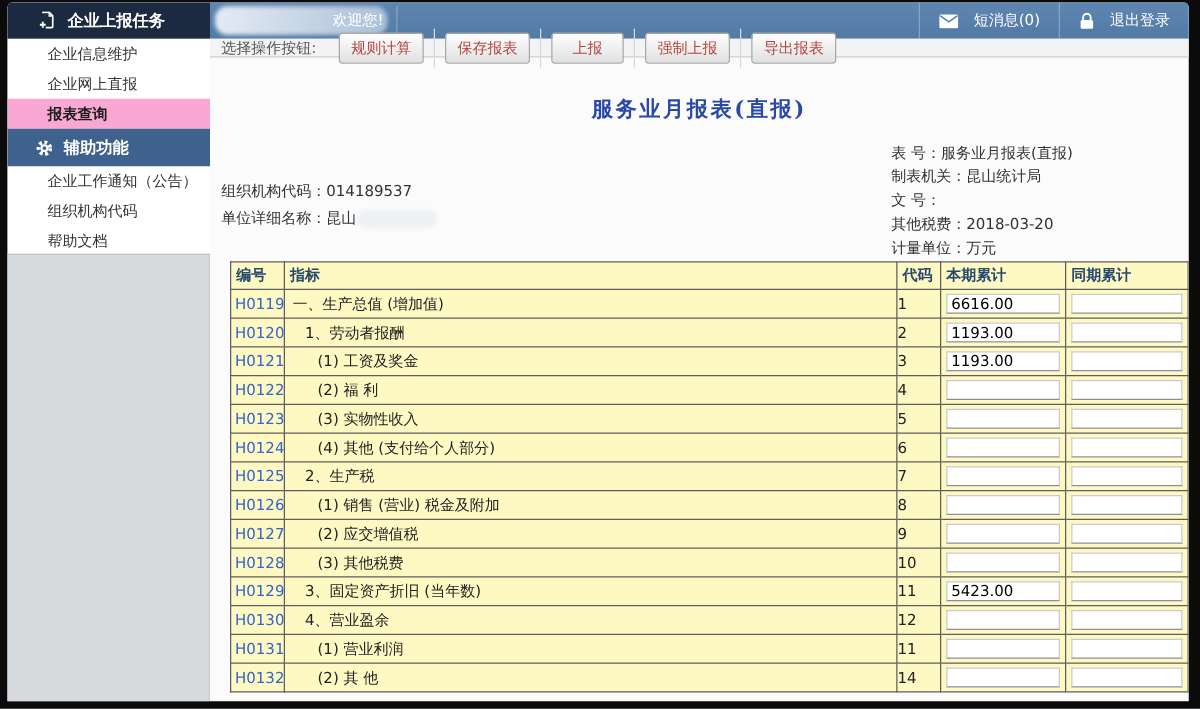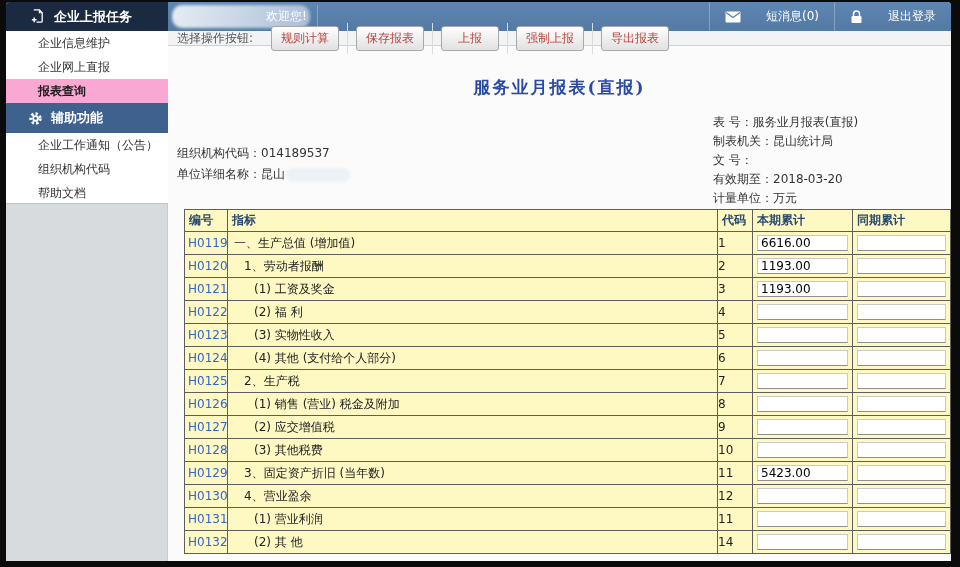--- a/index.html
+++ b/index.html
@@ -15,21 +15,21 @@
   .brand { position:absolute; left:0; top:0; width:162px; height:29px; background:#1b2a40;
            display:flex; align-items:center; padding-left:24px; gap:9px;
            color:#fff; font-size:13px; font-weight:bold; cursor:pointer; }
   .user-blur { position:absolute; left:166px; top:3px; width:138px; height:23px;
                background:linear-gradient(90deg, rgba(236,241,247,.95), rgba(199,213,231,.75));
                border-radius:10px; filter:blur(1.6px); }
   .welcome { position:absolute; left:260px; top:0; height:38px; line-height:29px;
              color:#fff; font-size:12px; z-index:2; }
   .top-sep { position:absolute; left:311px; top:3px; width:1px; height:23px; background:rgba(255,255,255,.28); }
   .top-right { position:absolute; right:0; top:0; height:29px; display:flex; }
-  .top-right-item { display:flex; align-items:center; gap:25px; padding:0 15px;
+  .top-right-item { display:flex; align-items:center; gap:12px; padding:0 15px;
                     color:#fff; font-size:12px; border-left:1px solid rgba(255,255,255,.28); cursor:pointer; }
 
   
   .sidebar { position:absolute; left:0; top:29px; width:162px; height:530px; background:#fff; }
   .side-item { height:24px; line-height:24px; padding-left:32px; font-size:12px; color:#333; cursor:pointer; white-space:nowrap; }
   .side-item.selected { background:#f9a8d4; color:#1a1a1a; font-weight:bold; }
   .side-header { height:30px; background:#3e618e; color:#fff; display:flex; align-items:center;
                  padding-left:22px; gap:8px; font-size:13px; font-weight:bold; cursor:pointer; }
   .side-filler { position:absolute; left:0; top:172px; width:162px; height:358px;
                  background:#d8dbde; border-top:1px solid #bfc2c5; border-right:1px solid #c8cbce; }
@@ -162,21 +162,21 @@
 
     <div class="meta-left">
       <div class="meta-line"><span>组织机构代码：</span><span>014189537</span></div>
       <div class="meta-line"><span>单位详细名称：</span><span>昆山</span><span class="unit-blur"></span></div>
     </div>
 
     <div class="meta-right">
         <div class="meta-line"><span>表 号：</span><span>服务业月报表(直报)</span></div>
         <div class="meta-line"><span>制表机关：</span><span>昆山统计局</span></div>
         <div class="meta-line"><span>文 号：</span><span></span></div>
-        <div class="meta-line"><span>有效期至：</span><span>2018-03-20</span></div>
+        <div class="meta-line"><span>其他税费：</span><span>2018-03-20</span></div>
         <div class="meta-line"><span>计量单位：</span><span>万元</span></div>
       </div>
 
     <table class="report">
       <colgroup>
         <col style="width:43px">
           <col style="width:490px">
           <col style="width:35px">
           <col style="width:100px">
           <col style="width:98px">

